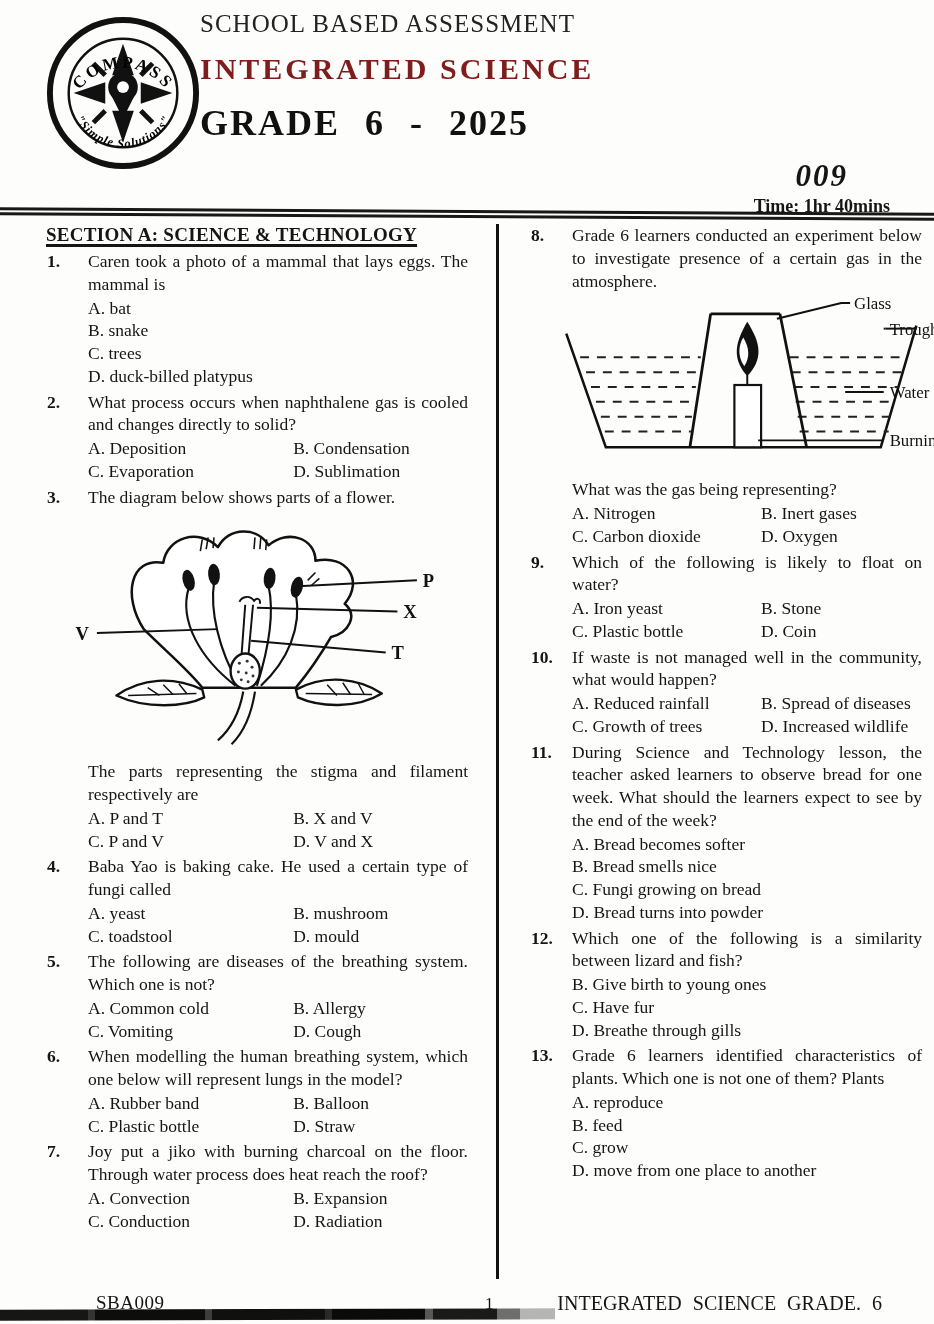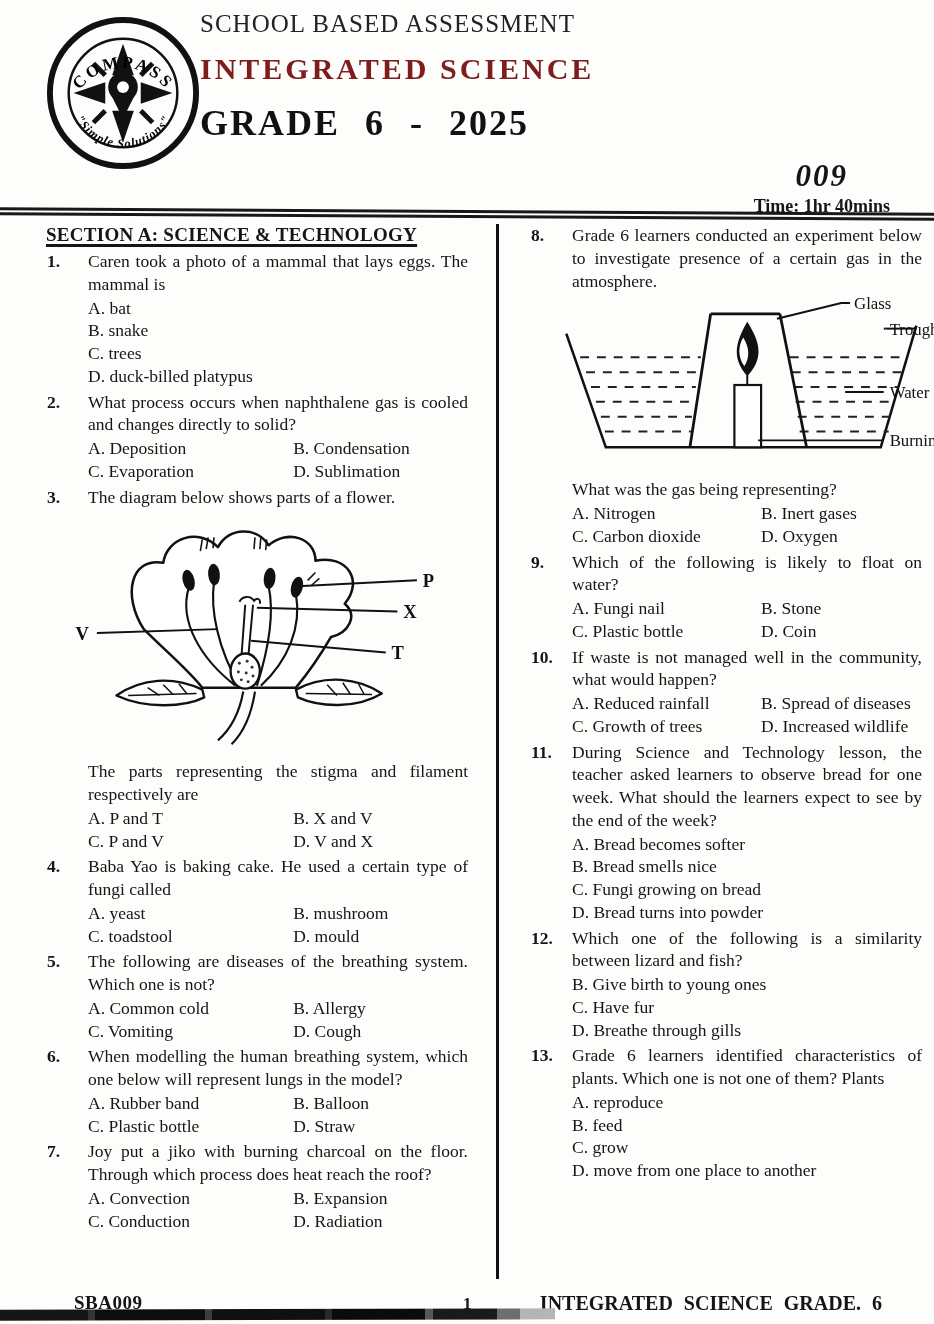--- a/index.html
+++ b/index.html
@@ -43,21 +43,21 @@
   .opts.grid { display:grid; grid-template-columns:54% 46%; }
   .opts.stacked .opt { display:block; }
   .opt { padding-right:4px; }
   
   .diagram { margin:4px 0 4px 0; }
   .diagram svg { overflow:visible; display:block; }
   .diagram.flower { margin-left:-34px; }
   .diagram.candle { margin-left:-20px; }
   .diagram text { font-family:"Liberation Serif","DejaVu Serif",serif; fill:#111; }
   
-  .footer { flex:none; position:relative; height:34px; font-weight:700; }
+  .footer { flex:none; position:relative; height:34px; font-weight:400;margin-left:22px; }
   .footer-code { position:absolute; left:74px; top:2px; font-size:19px; letter-spacing:0.5px; }
   .footer-page { position:absolute; left:463px; top:4px; font-size:17px; }
   .footer-right { position:absolute; right:52px; top:2px; font-size:20px; word-spacing:6px;text-align:center; }
   .scan-bar {
     position:absolute; left:0; bottom:4px; width:562px; height:11px;
     background:linear-gradient(90deg,
       #161616 0 88px, #343434 88px 95px, #0d0d0d 95px 205px, #3d3d3d 205px 212px,
       #101010 212px 325px, #2a2a2a 325px 332px, #0b0b0b 332px 425px, #585858 425px 433px,
       #1a1a1a 433px 497px, #6e6e6e 497px 520px, #b5b5b3 520px 555px, rgba(0,0,0,0) 555px);
     transform:rotate(-0.15deg);
@@ -260,21 +260,21 @@
               <span class="opt">A. Rubber band</span>
               <span class="opt">B. Balloon</span>
               <span class="opt">C. Plastic bottle</span>
               <span class="opt">D. Straw</span>
             </div>
           </div>
         </div>
         <div class="q">
           <div class="qnum">7.</div>
           <div class="qbody">
-            <div class="qtext">Joy put a jiko with burning charcoal on the floor. Through which process does heat reach the roof?</div>
+            <div class="qtext">Joy put a jiko with burning charcoal on the floor. Through water process does heat reach the roof?</div>
             <div class="opts grid">
               <span class="opt">A. Convection</span>
               <span class="opt">B. Expansion</span>
               <span class="opt">C. Conduction</span>
               <span class="opt">D. Radiation</span>
             </div>
           </div>
         </div>
       </div>
     <div class="divider"></div>
@@ -335,21 +335,21 @@
               <span class="opt">C. Carbon dioxide</span>
               <span class="opt">D. Oxygen</span>
             </div>
           </div>
         </div>
         <div class="q">
           <div class="qnum">9.</div>
           <div class="qbody">
             <div class="qtext">Which of the following is likely to float on water?</div>
             <div class="opts grid">
-              <span class="opt">A. Fungi nail</span>
+              <span class="opt">A. Iron yeast</span>
               <span class="opt">B. Stone</span>
               <span class="opt">C. Plastic bottle</span>
               <span class="opt">D. Coin</span>
             </div>
           </div>
         </div>
         <div class="q">
           <div class="qnum">10.</div>
           <div class="qbody">
             <div class="qtext">If waste is not managed well in the community, what would happen?</div>

